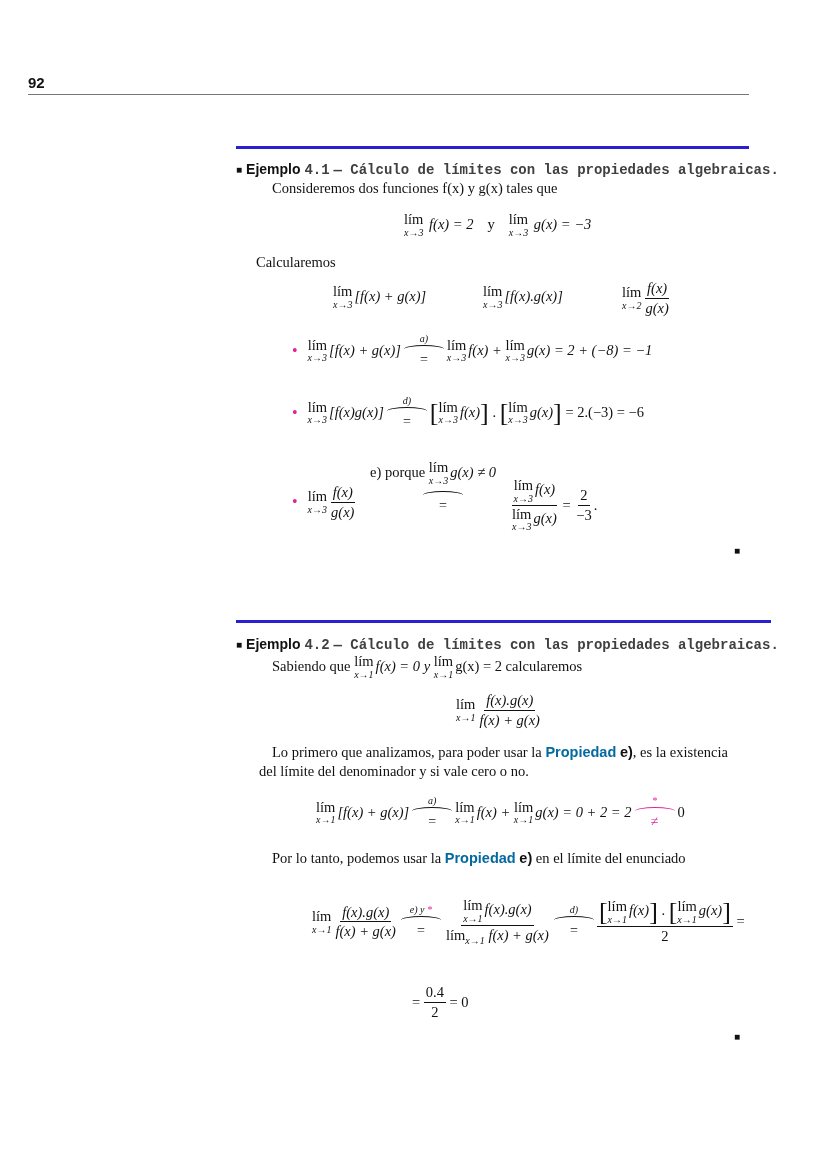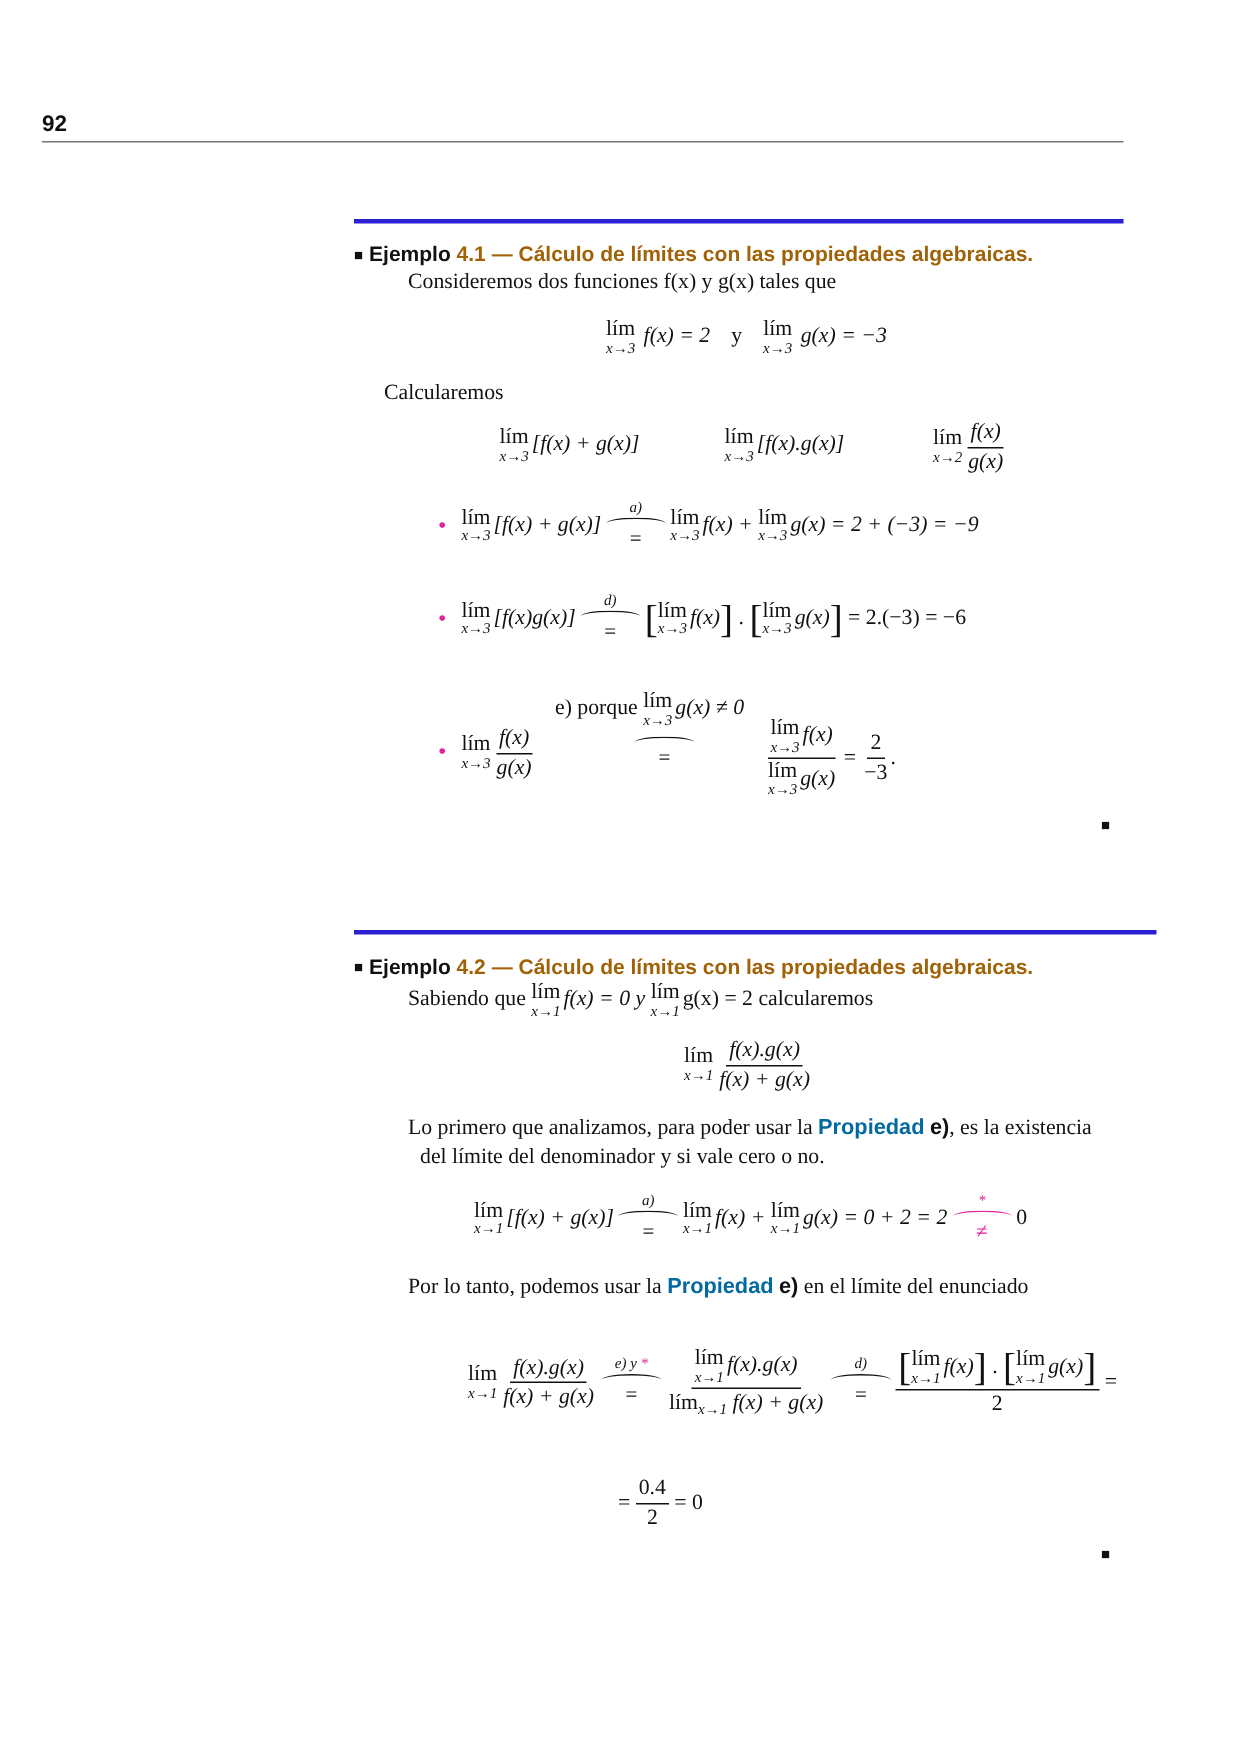--- a/index.html
+++ b/index.html
@@ -4,21 +4,21 @@
 <style>
   html, body { margin:0; padding:0; background:#ffffff; }
   body { width:828px; height:1171px; position:relative; overflow:hidden;
          font-family:"Liberation Serif", serif; color:#111; font-size:14.5px; }
   .abs { position:absolute; }
   .pagenum { left:28px; top:74px; font-family:"Liberation Sans", sans-serif; font-weight:bold; font-size:15px; }
   .header-rule { left:28px; top:94px; width:721px; height:1px; background:#777; }
   .blue-rule { height:3px; background:#2a1fd1; }
   .ex-title { font-family:"Liberation Sans", sans-serif; font-weight:bold; font-size:14px; white-space:nowrap; }
   .ex-title .sq { font-size:10px; vertical-align:1px; margin-right:4px; }
-  .ex-title .mag { color:#a16207; }
+  .ex-title .mag { color:#404040;font-family:Liberation Mono, monospace; }
   .txt { white-space:nowrap; }
   .it { font-style:italic; }
   .lim { display:inline-flex; flex-direction:column; align-items:center; vertical-align:middle; line-height:1; margin-right:2px; }
   .lim .w { font-size:14.5px; }
   .lim .s { font-size:10px; font-style:italic; margin-top:1px; }
   .frac { display:inline-flex; flex-direction:column; align-items:center; vertical-align:middle; line-height:1.15; }
   .frac .n { padding:0 2px 1px 2px; border-bottom:1px solid #111; }
   .frac .d { padding:1px 2px 0 2px; }
   .math { white-space:nowrap; display:flex; align-items:center;text-align:right; }
   .bullet { color:#e0239a; font-size:16px; margin-right:10px; }
@@ -102,21 +102,21 @@
     </span>
   <span class="lim">
       <span class="w">lím</span>
       <span class="s">x→3</span>
     </span>
   <span class="it">f(x) +</span>&nbsp;
   <span class="lim">
       <span class="w">lím</span>
       <span class="s">x→3</span>
     </span>
-  <span class="it">g(x) = 2 + (−3) = −9</span>
+  <span class="it">g(x) = 2 + (−8) = −1</span>
 </div>
 
 <div class="abs math" style="left:292px; top:396px;">
   <span class="bullet">•</span>
   <span class="lim">
       <span class="w">lím</span>
       <span class="s">x→3</span>
     </span>
   <span class="it">[f(x)g(x)]</span>
   <span class="brace">
@@ -212,21 +212,21 @@
       <span class="n">f(x).g(x)</span>
       <span class="d">f(x) + g(x)</span>
     </span>
 </div>
 
 <div class="abs txt" style="left:272px; top:744px;">
   <span>Lo primero que analizamos, para poder usar la</span>
   <span class="pinkb">Propiedad</span>
   <span class="sans-b">e)</span><span>, es la existencia</span>
 </div>
-<div class="abs txt" style="left:280px; top:763px;">del límite del denominador y si vale cero o no.</div>
+<div class="abs txt" style="left:259px; top:763px;">del límite del denominador y si vale cero o no.</div>
 
 <div class="abs math" style="left:316px; top:796px;">
   <span class="lim">
       <span class="w">lím</span>
       <span class="s">x→1</span>
     </span>
   <span class="it">[f(x) + g(x)]</span>
   <span class="brace">
       <span class="lab">a)</span>
       <span class="arc"></span>

